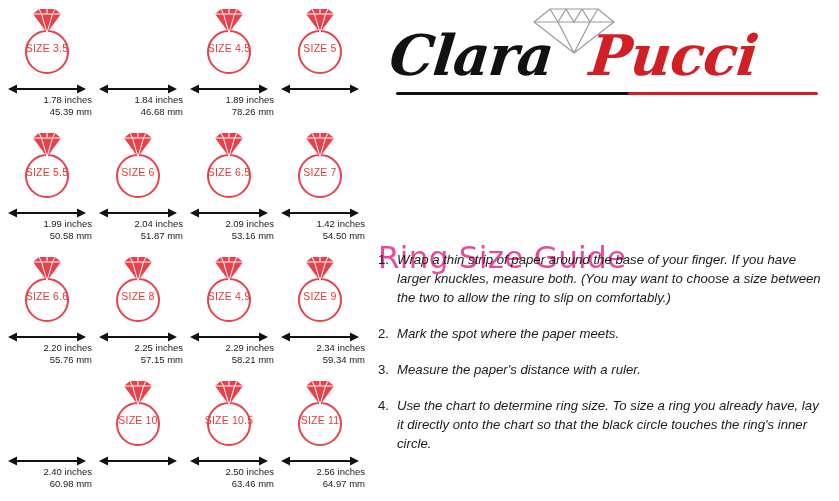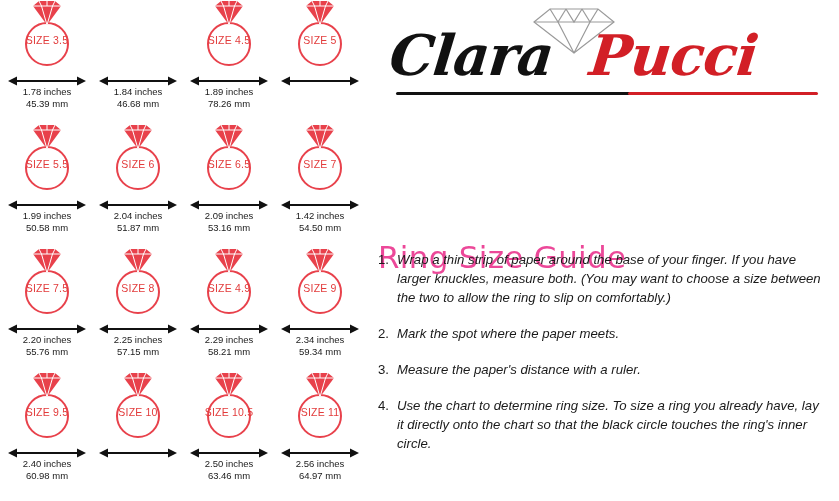--- a/index.html
+++ b/index.html
@@ -25,21 +25,21 @@
     left: 0;
     top: 0;
     width: 362px;
     height: 501px;
     display: grid;
     grid-template-columns: repeat(4, 90px);
     grid-template-rows: repeat(4, 118px);
     column-gap: 1px;
     row-gap: 6px;
     padding-left: 2px;
-    padding-top: 0;
+    padding-top: 8px;
     box-sizing: border-box;
   }
   .cell {
     position: relative;
     width: 90px;
     height: 118px;
   }
   .ring-art {
     position: relative;
     width: 90px;
@@ -63,21 +63,21 @@
     left: 6px;
     right: 6px;
     top: 72px;
     height: 10px;
   }
   .measures {
     position: absolute;
     left: 0;
     right: 0;
     top: 86px;
-    text-align: center;
+    text-align: right;
     font-size: 9.5px;
     line-height: 11.5px;
     color: #1a1a1a;
   }
 
   
   .right {
     position: absolute;
     left: 368px;
     top: 0;
@@ -395,21 +395,21 @@
               <path d="M31 6 L59 6 L45 25 Z"></path>
               <path d="M31 6 L37 1 L53 1 L59 6 Z"></path>
             </g>
             <g fill="none" stroke="#ffffff" stroke-width="1">
               <path d="M31 6 L59 6"></path>
               <path d="M37 1 L39.5 6 L45 25"></path>
               <path d="M53 1 L50.5 6 L45 25"></path>
               <path d="M45 1 L45 6"></path>
             </g>
           </svg>
-          <div class="size-label">SIZE 7.5</div>
+          <div class="size-label">SIZE 6.6</div>
         </div>
         <div class="arrow-row"><svg width="78" height="10" viewBox="0 0 78 10">
             <path d="M0 5 L9 0.5 L9 9.5 Z" fill="#111"></path>
             <path d="M78 5 L69 0.5 L69 9.5 Z" fill="#111"></path>
             <rect x="8" y="4" width="62" height="2" fill="#111"></rect>
           </svg></div>
         <div class="measures">
           <div>2.20 inches</div>
           <div>55.76 mm</div>
         </div>
@@ -495,38 +495,20 @@
             <path d="M0 5 L9 0.5 L9 9.5 Z" fill="#111"></path>
             <path d="M78 5 L69 0.5 L69 9.5 Z" fill="#111"></path>
             <rect x="8" y="4" width="62" height="2" fill="#111"></rect>
           </svg></div>
         <div class="measures">
           <div>2.34 inches</div>
           <div>59.34 mm</div>
         </div>
       </div>
       <div class="cell">
-        <div class="ring-art">
-          <svg width="90" height="70" viewBox="0 0 90 70">
-            <g fill="none" stroke="#e8414b" stroke-width="2">
-              <circle cx="45" cy="44" r="21"></circle>
-            </g>
-            <g fill="#e8414b">
-              <path d="M31 6 L59 6 L45 25 Z"></path>
-              <path d="M31 6 L37 1 L53 1 L59 6 Z"></path>
-            </g>
-            <g fill="none" stroke="#ffffff" stroke-width="1">
-              <path d="M31 6 L59 6"></path>
-              <path d="M37 1 L39.5 6 L45 25"></path>
-              <path d="M53 1 L50.5 6 L45 25"></path>
-              <path d="M45 1 L45 6"></path>
-            </g>
-          </svg>
-          <div class="size-label">SIZE 9.5</div>
-        </div>
         <div class="arrow-row"><svg width="78" height="10" viewBox="0 0 78 10">
             <path d="M0 5 L9 0.5 L9 9.5 Z" fill="#111"></path>
             <path d="M78 5 L69 0.5 L69 9.5 Z" fill="#111"></path>
             <rect x="8" y="4" width="62" height="2" fill="#111"></rect>
           </svg></div>
         <div class="measures">
           <div>2.40 inches</div>
           <div>60.98 mm</div>
         </div>
       </div>

